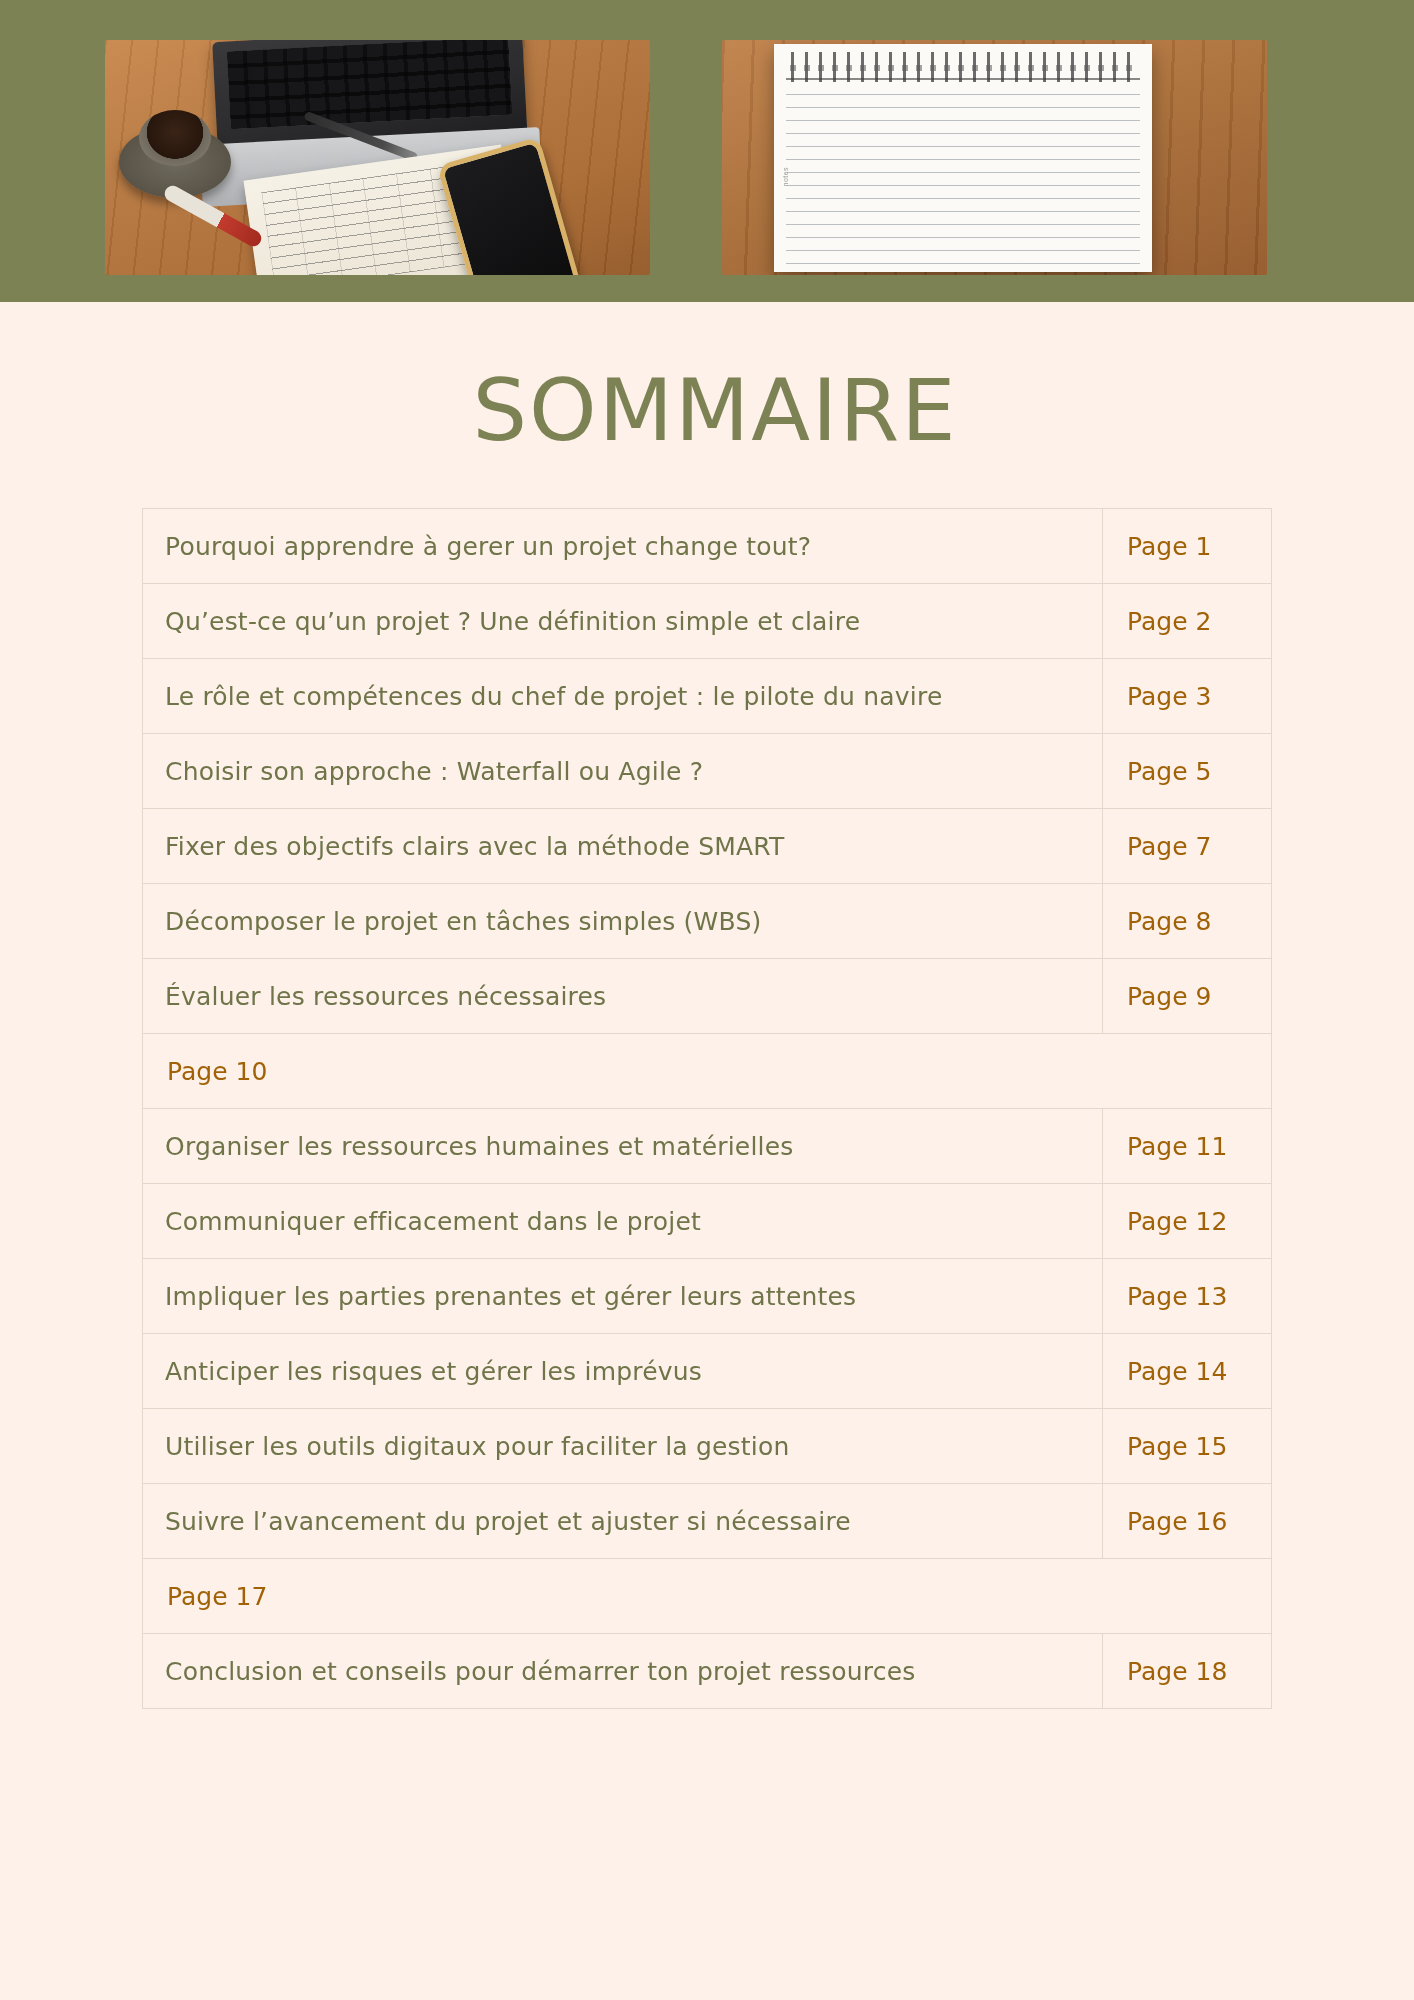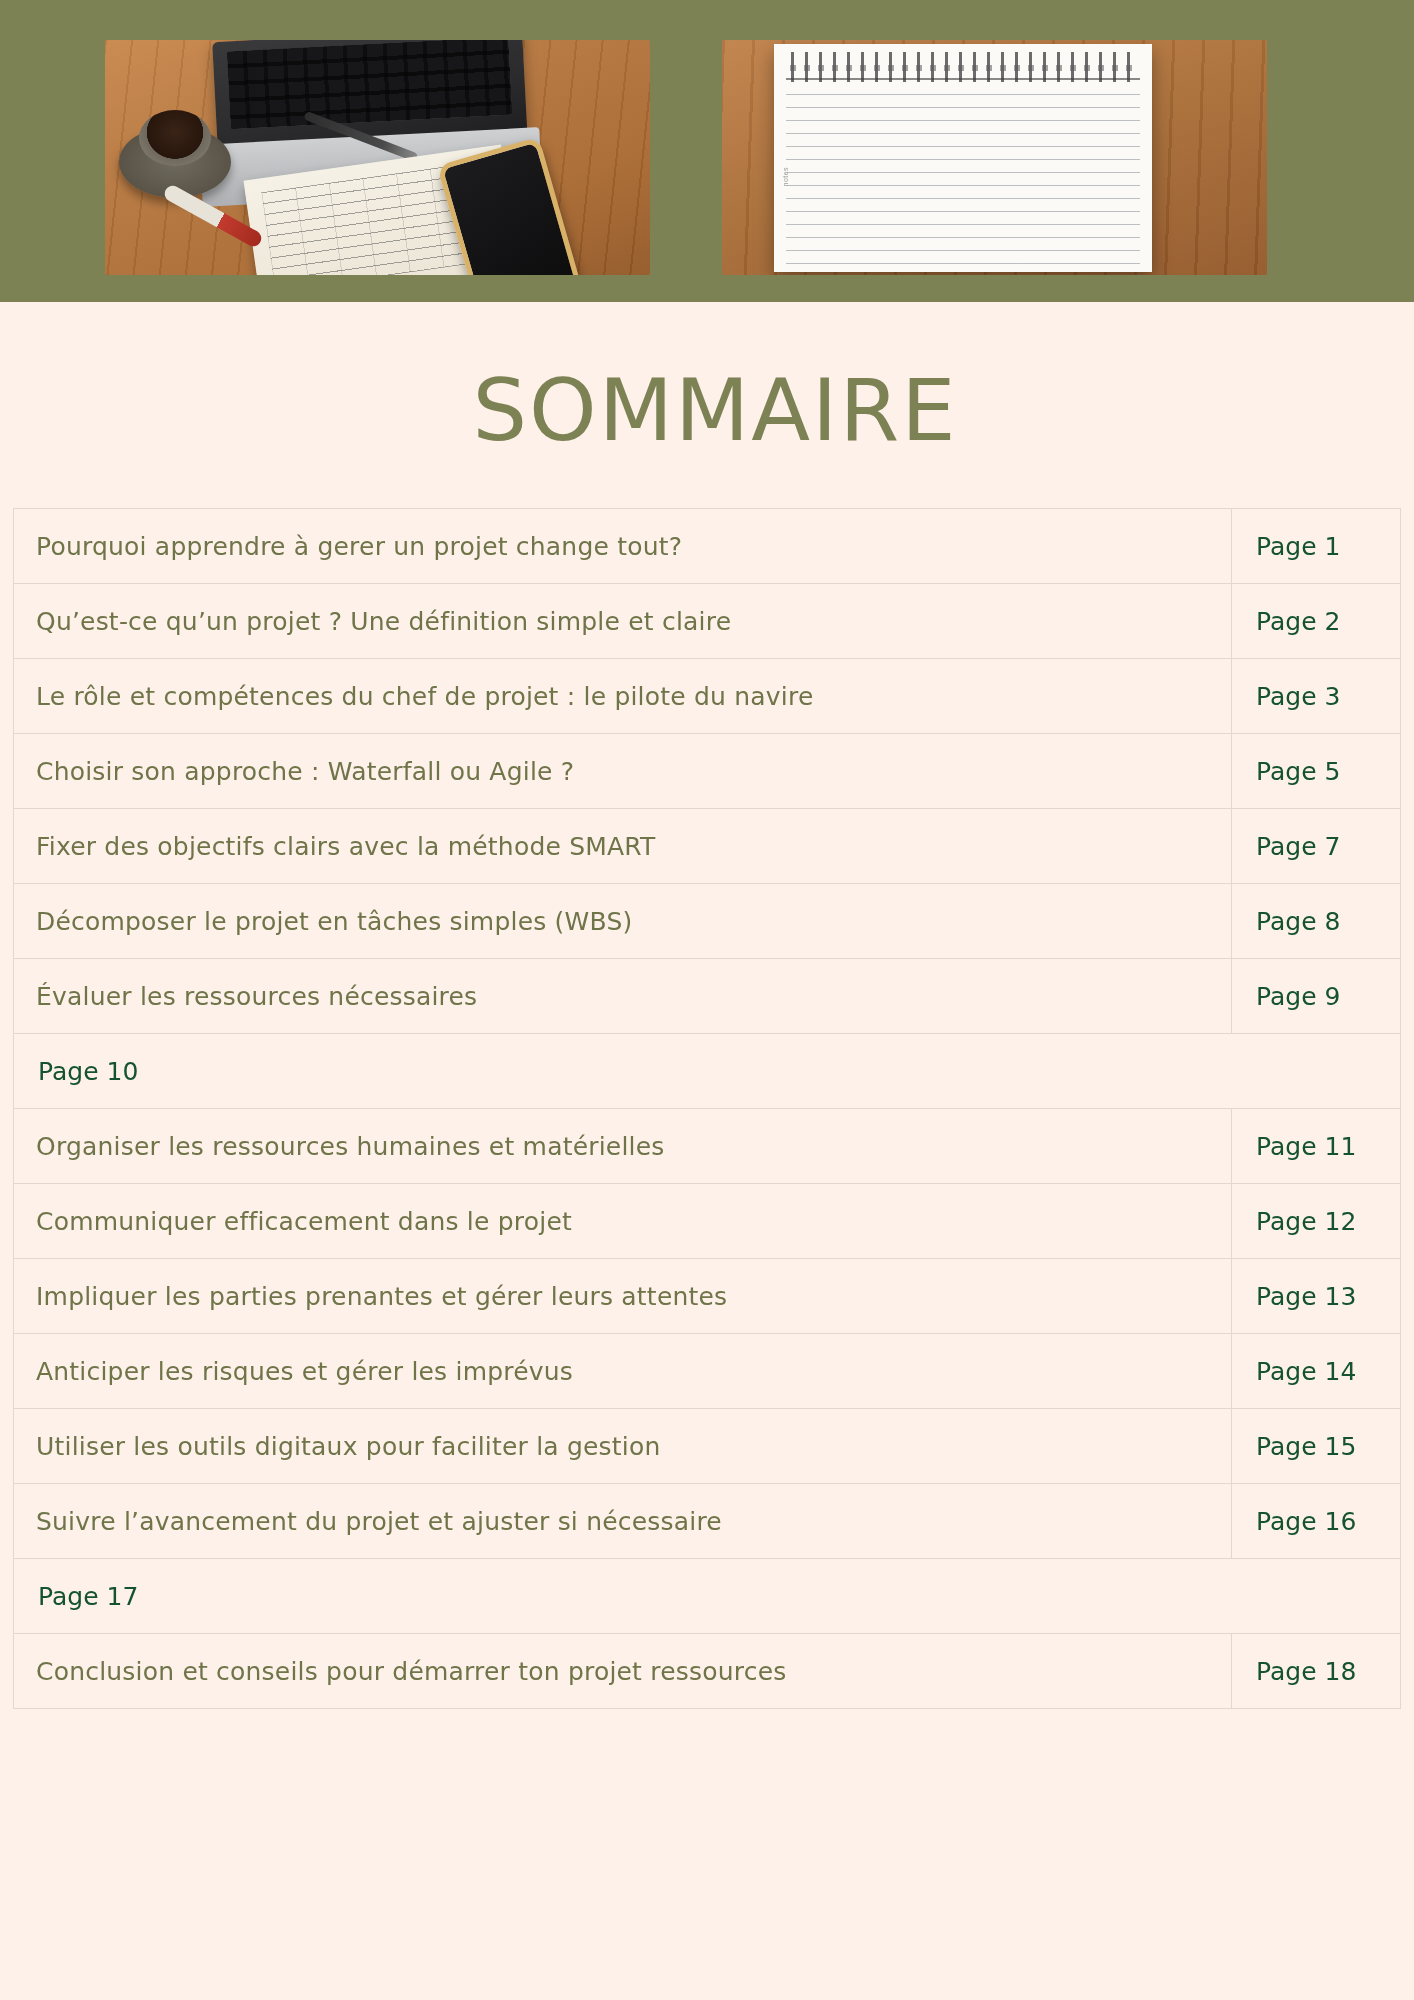--- a/index.html
+++ b/index.html
@@ -210,21 +210,21 @@
     font-size: 86px;
     letter-spacing: 2px;
     font-weight: 400;
     margin: 58px 0 0 16px;
     font-family: "DejaVu Sans", sans-serif;
   }
 
   
   .toc {
     margin: 48px auto 0 auto;
-    width: 1388px;
+    width: 1130px;
     border: 1px solid #e4d8cd;
     border-bottom: none;
     box-sizing: border-box;
   }
   .toc-row {
     display: flex;
     border-bottom: 1px solid #e4d8cd;
     height: 74px;
     align-items: stretch;
   }
@@ -238,21 +238,21 @@
     border-right: 1px solid #e4d8cd;
     letter-spacing: .2px;
     font-family: "DejaVu Sans", sans-serif;
   }
   .toc-page {
     flex: 0 0 168px;
     display: flex;
     align-items: center;
     padding-left: 24px;
     font-size: 25px;
-    color: #14532d;
+    color: #a16207;
     box-sizing: border-box;
     font-family: "DejaVu Sans", sans-serif;
   }
 </style>
 </head>
 <body>
 
 <div class="header-band">
   <div class="photo photo-left">
     <div class="desk">

